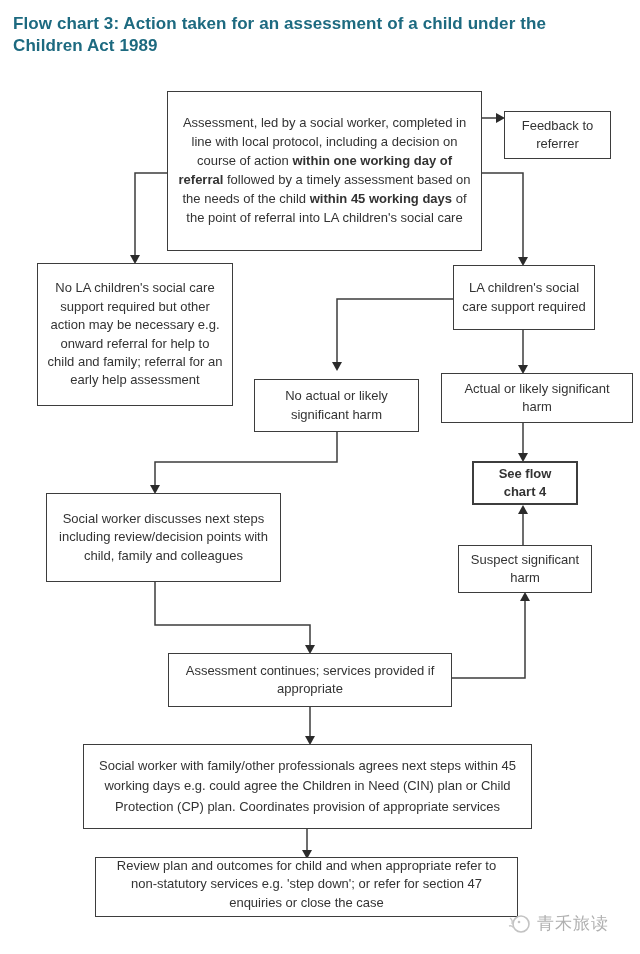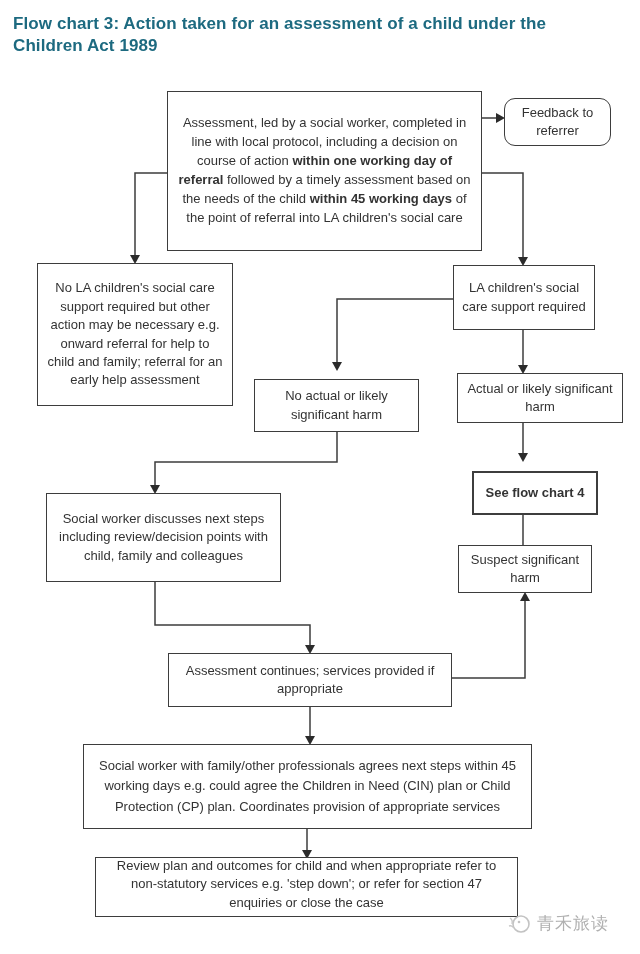--- a/index.html
+++ b/index.html
@@ -18,26 +18,26 @@
   .connectors{position:absolute;left:0;top:0;z-index:1;}
   .node{
     position:absolute;z-index:2;box-sizing:border-box;
     background:#ffffff;border:1px solid #3d3d3d;
     display:flex;align-items:center;justify-content:center;
     text-align:center;color:#333333;
     font-size:13px;line-height:1.42;padding:4px 8px;
   }
   .node.bold-box{border-width:2px;font-weight:bold;}
   .n-main     {left:167px;top:91px; width:315px;height:160px;line-height:1.46;}
-  .n-feedback {left:504px;top:98px; width:107px;height:48px;border-radius:11px;}
+  .n-feedback {left:504px;top:111px; width:107px;height:48px;}
   .n-nola     {left:37px; top:263px;width:196px;height:143px;}
   .n-la       {left:453px;top:265px;width:142px;height:65px;}
   .n-noharm   {left:254px;top:379px;width:165px;height:53px;}
-  .n-harm     {left:441px;top:373px;width:166px;height:50px;margin-left:16px;}
-  .n-seeflow  {left:472px;top:471px;width:126px;height:44px;}
+  .n-harm     {left:441px;top:373px;width:192px;height:50px;}
+  .n-seeflow  {left:472px;top:461px;width:106px;height:44px;}
   .n-suspect  {left:458px;top:545px;width:134px;height:48px;}
   .n-discuss  {left:46px; top:493px;width:235px;height:89px;}
   .n-continue {left:168px;top:653px;width:284px;height:54px;}
   .n-family   {left:83px; top:744px;width:449px;height:85px;line-height:1.55;}
   .n-review   {left:95px; top:857px;width:423px;height:60px;align-items:flex-end;}
   .watermark{
     position:absolute;left:506px;top:910px;z-index:3;
     display:flex;align-items:center;gap:5px;
     color:#b0b0b0;
   }

